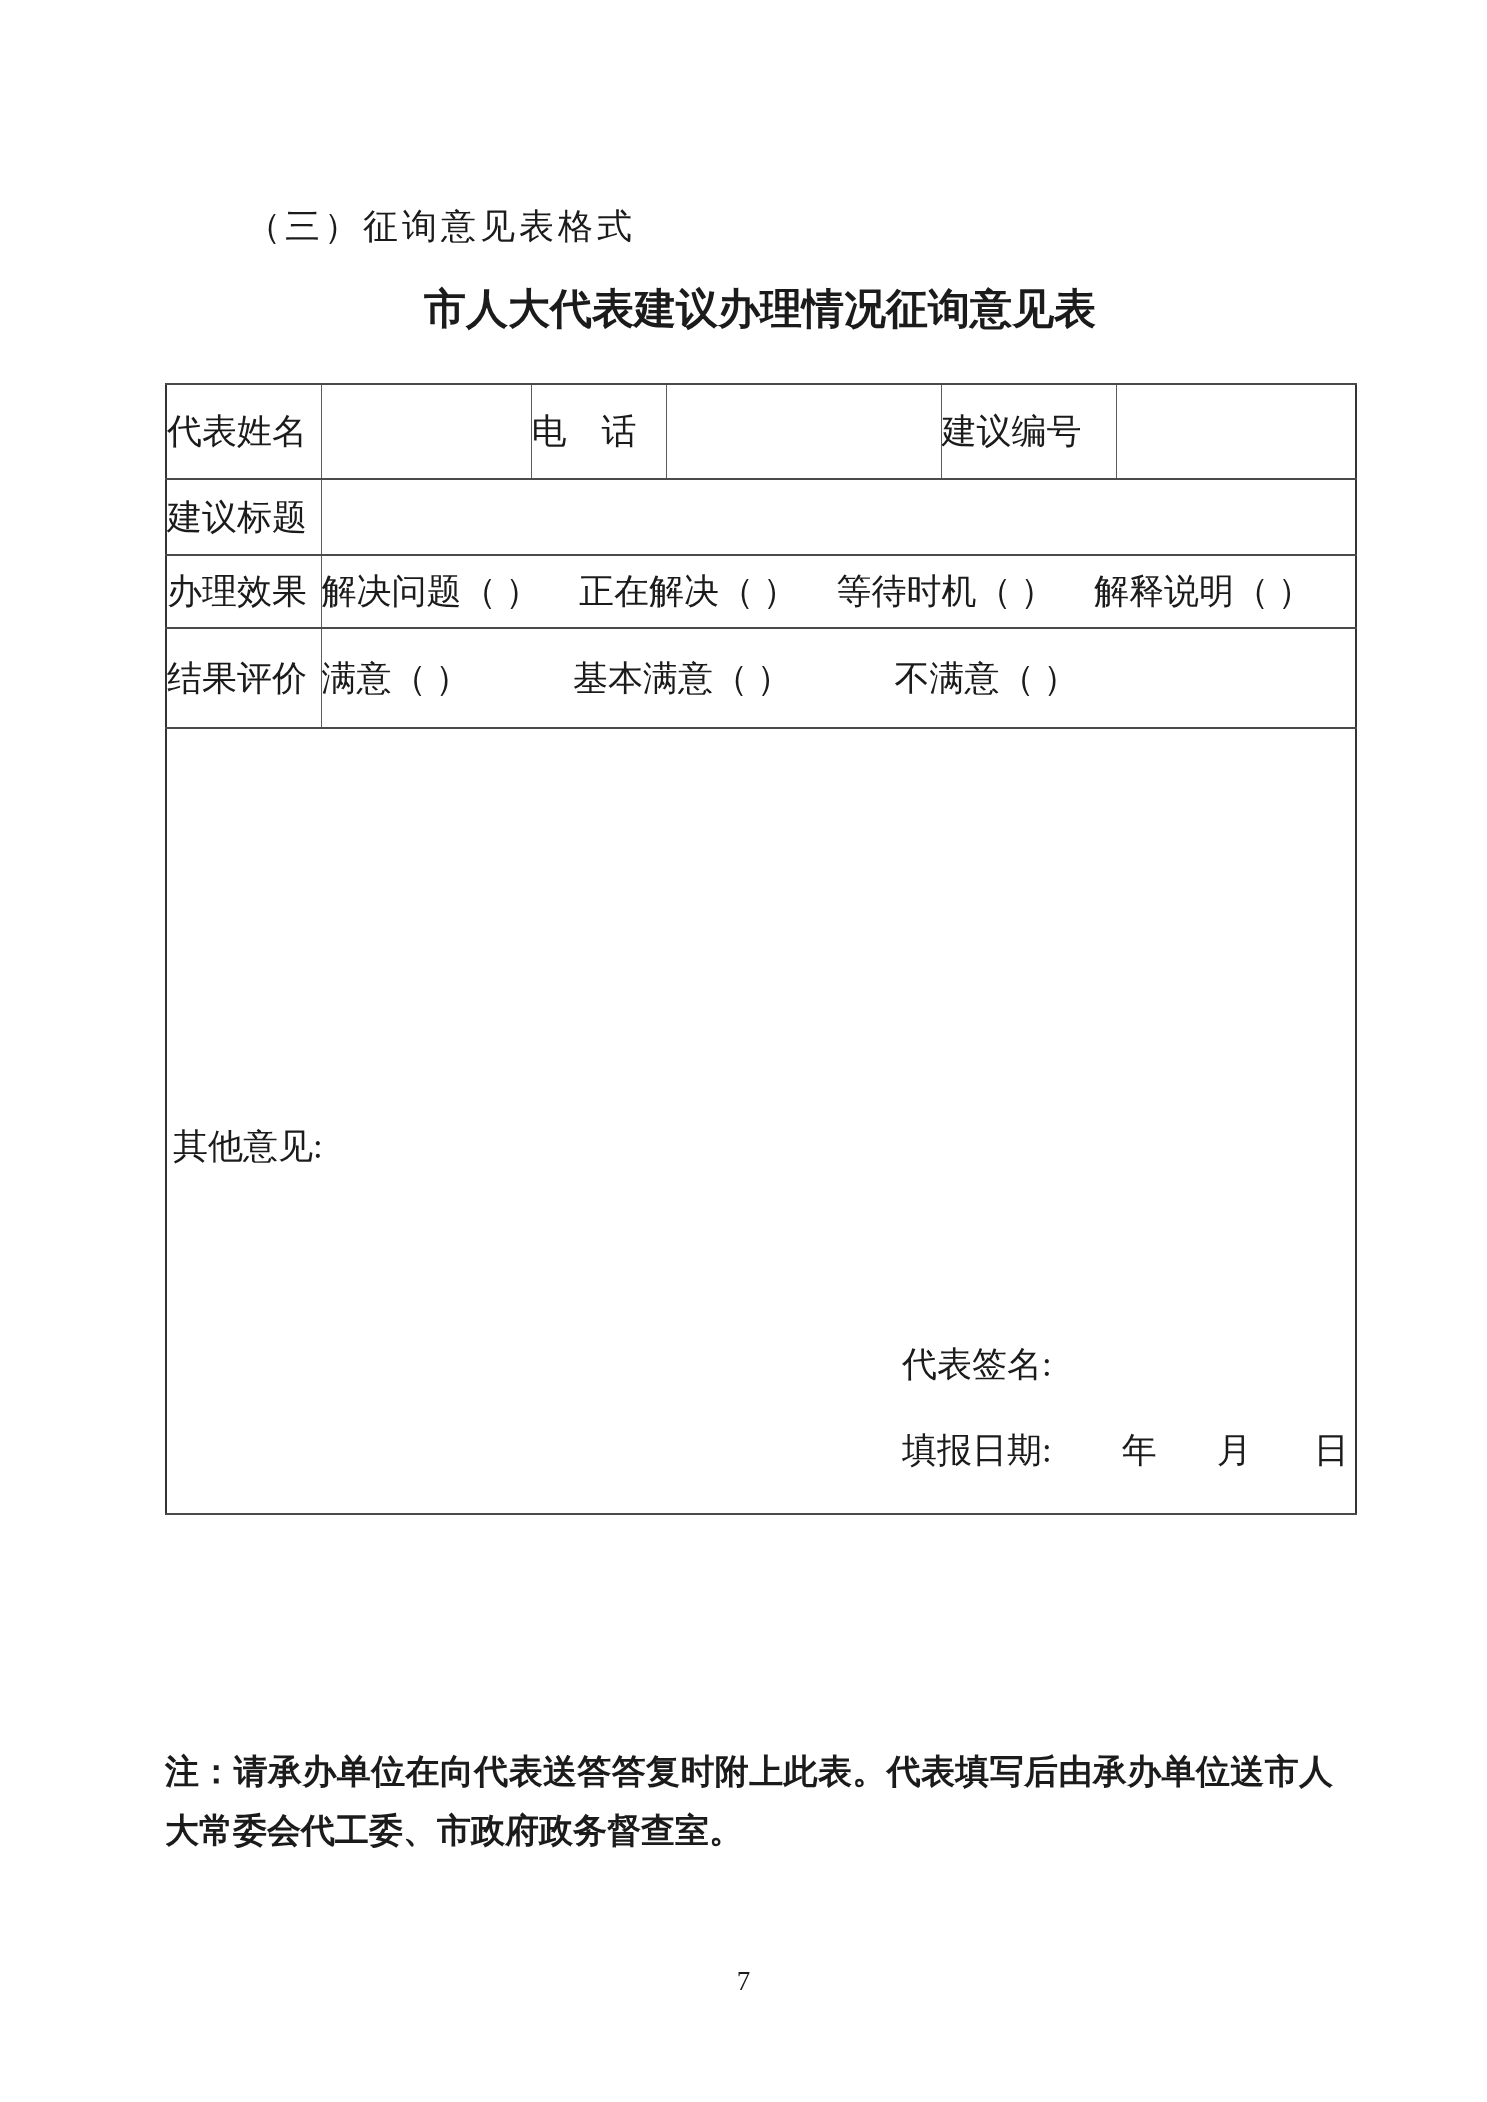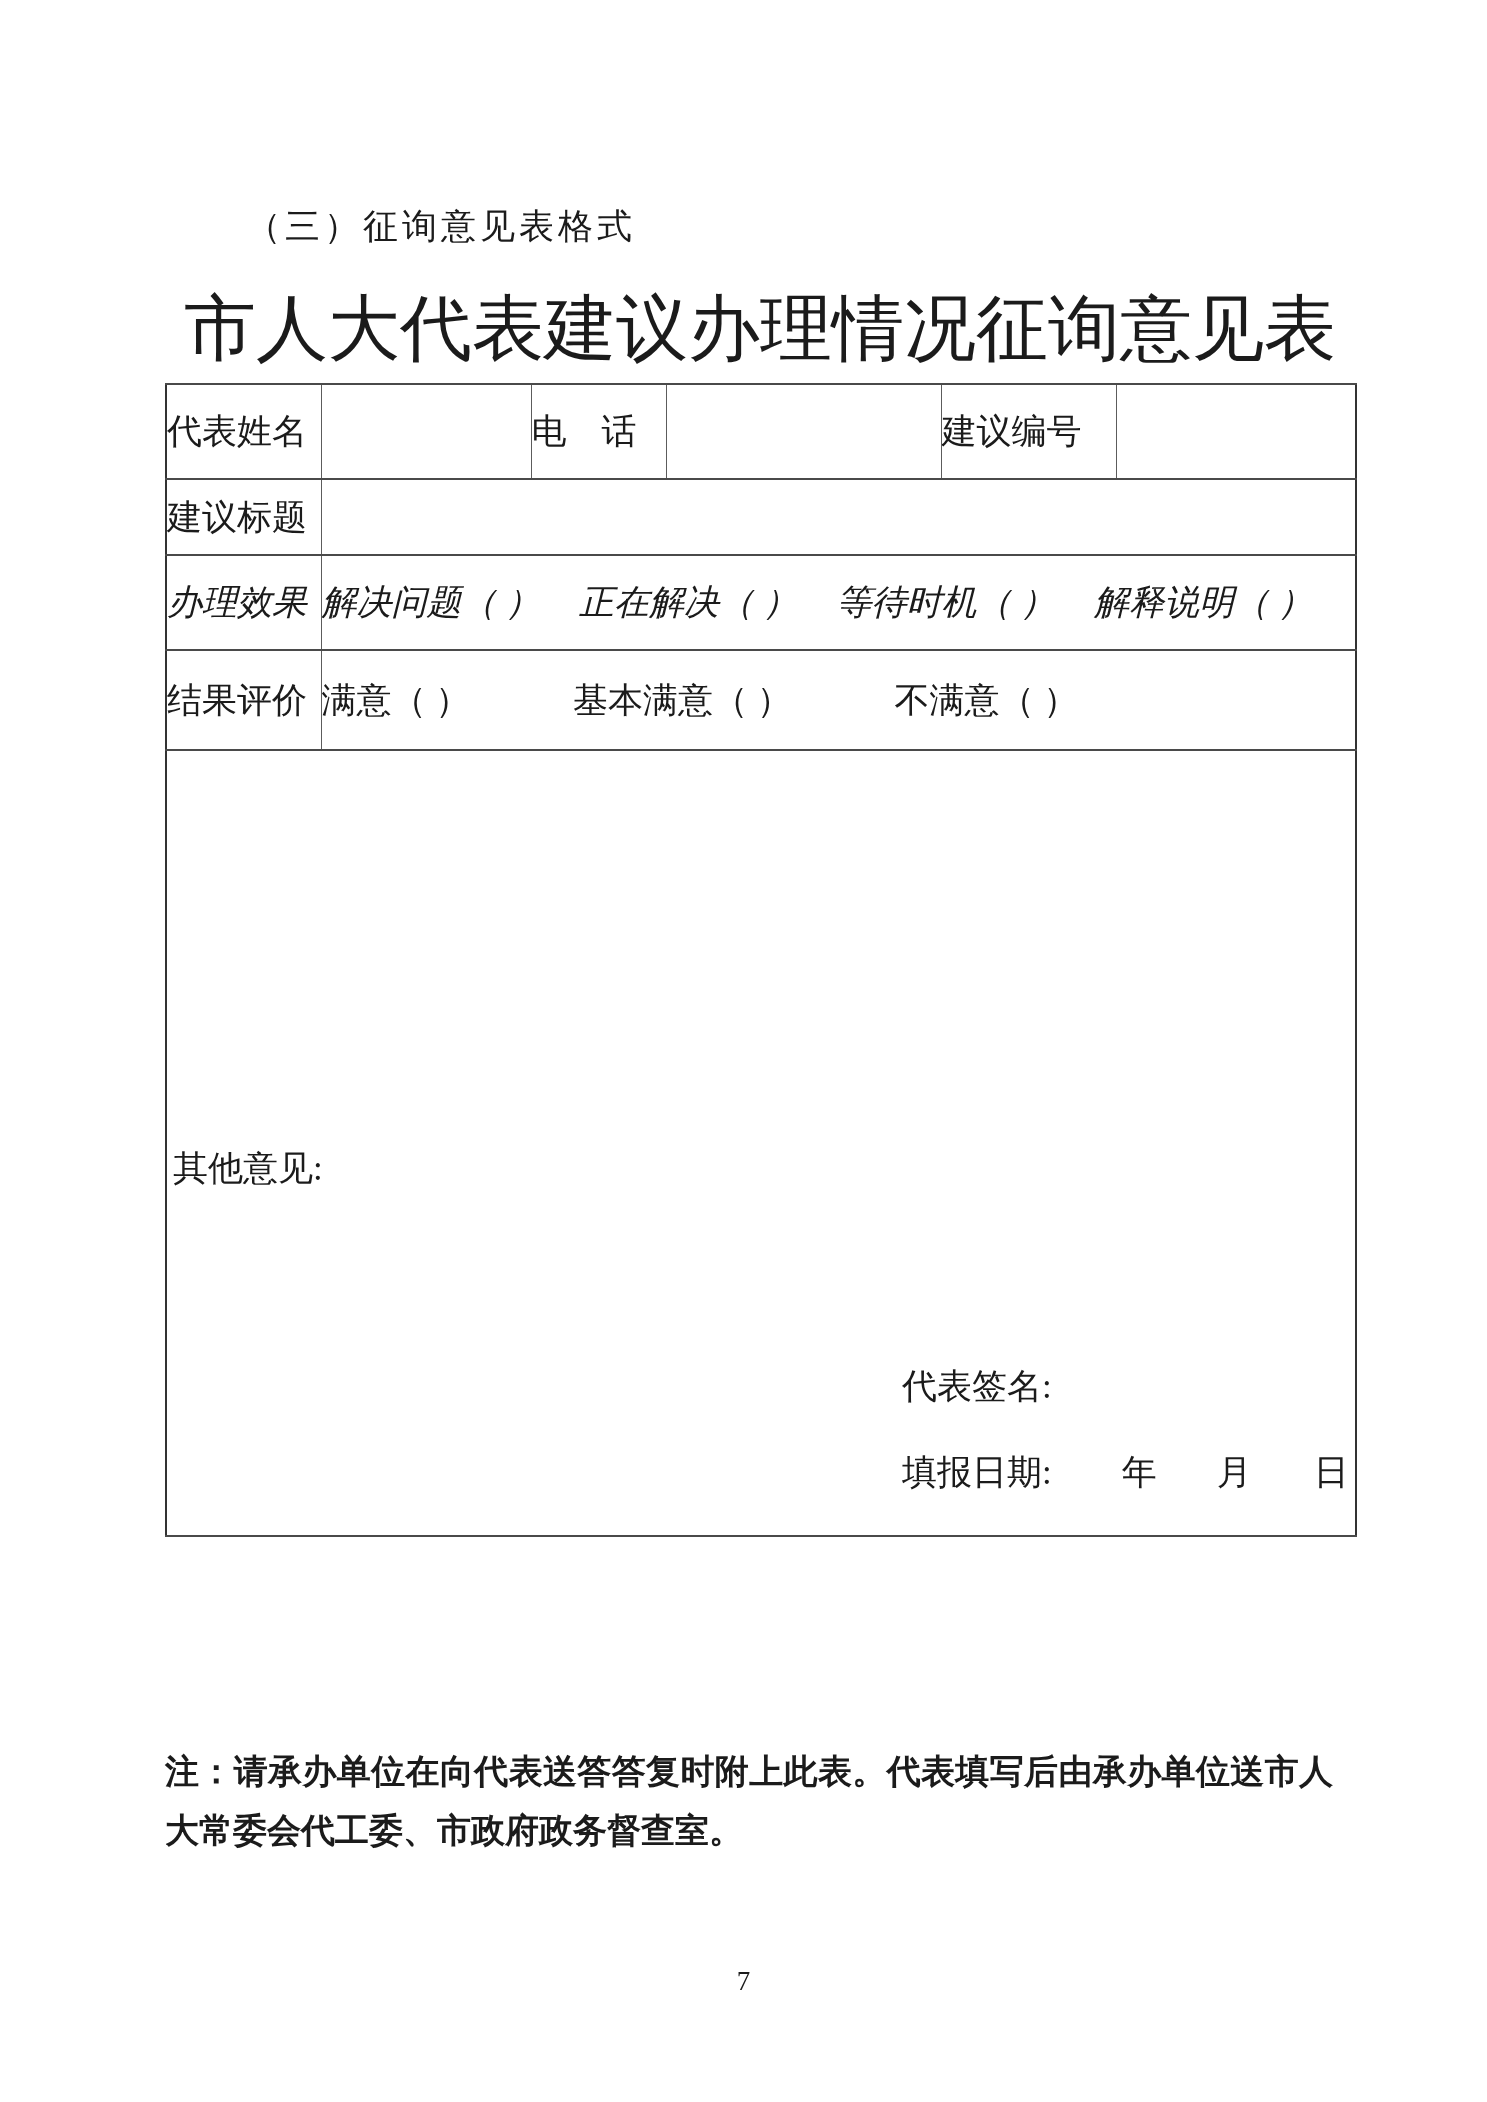--- a/index.html
+++ b/index.html
@@ -14,21 +14,21 @@
   
   .section-heading{
     position:absolute;left:246px;top:203px;
     font-size:35px;letter-spacing:4px;font-weight:500;
     font-family:"Liberation Serif","DejaVu Serif",serif;
     white-space:nowrap;
   }
   .doc-title{
     position:absolute;left:165px;top:281px;width:1190px;
     text-align:center;
-    font-size:72px;font-weight:normal;letter-spacing:0px;
+    font-size:42px;font-weight:bold;letter-spacing:0px;
     font-family:"Liberation Sans","DejaVu Sans",sans-serif;
     white-space:nowrap;
   }
   
   table.form{
     position:absolute;left:165px;top:383px;
     width:1190px;
     border-collapse:collapse;table-layout:fixed;
     font-size:35px;
     font-family:"Liberation Serif","DejaVu Serif",serif;
@@ -37,21 +37,21 @@
     border-top:2px solid #4a4a4a;
     border-bottom:2px solid #4a4a4a;
     border-left:1.5px solid #5c5c5c;
     border-right:1.5px solid #5c5c5c;
     vertical-align:middle;
     padding:0;
     overflow:hidden;
   }
   table.form{border:2.5px solid #333333;}
   tr.r1{height:95px;} tr.r2{height:76px;} tr.r3{height:96px;}
-  tr.r4{height:94px;} tr.r5{height:95px;font-style:italic;} tr.r6{height:100px;}
+  tr.r4{height:94px;} tr.r5{height:73px;} tr.r6{height:100px;}
   td.lbl{padding-left:8px;white-space:nowrap;}
   td.lbl-phone{padding-left:10px;white-space:nowrap;}
   td.lbl-number{padding-left:12px;white-space:nowrap;}
   td.opts{padding-left:6px;white-space:nowrap;}
   .opt{display:inline-block;}
   tr.r4 .opt{margin-right:30px;}
   tr.r5 .opt{margin-right:30px;}
   tr.r6 .opt{margin-right:94px;}
   tr .opt:last-child{margin-right:0;}
   

